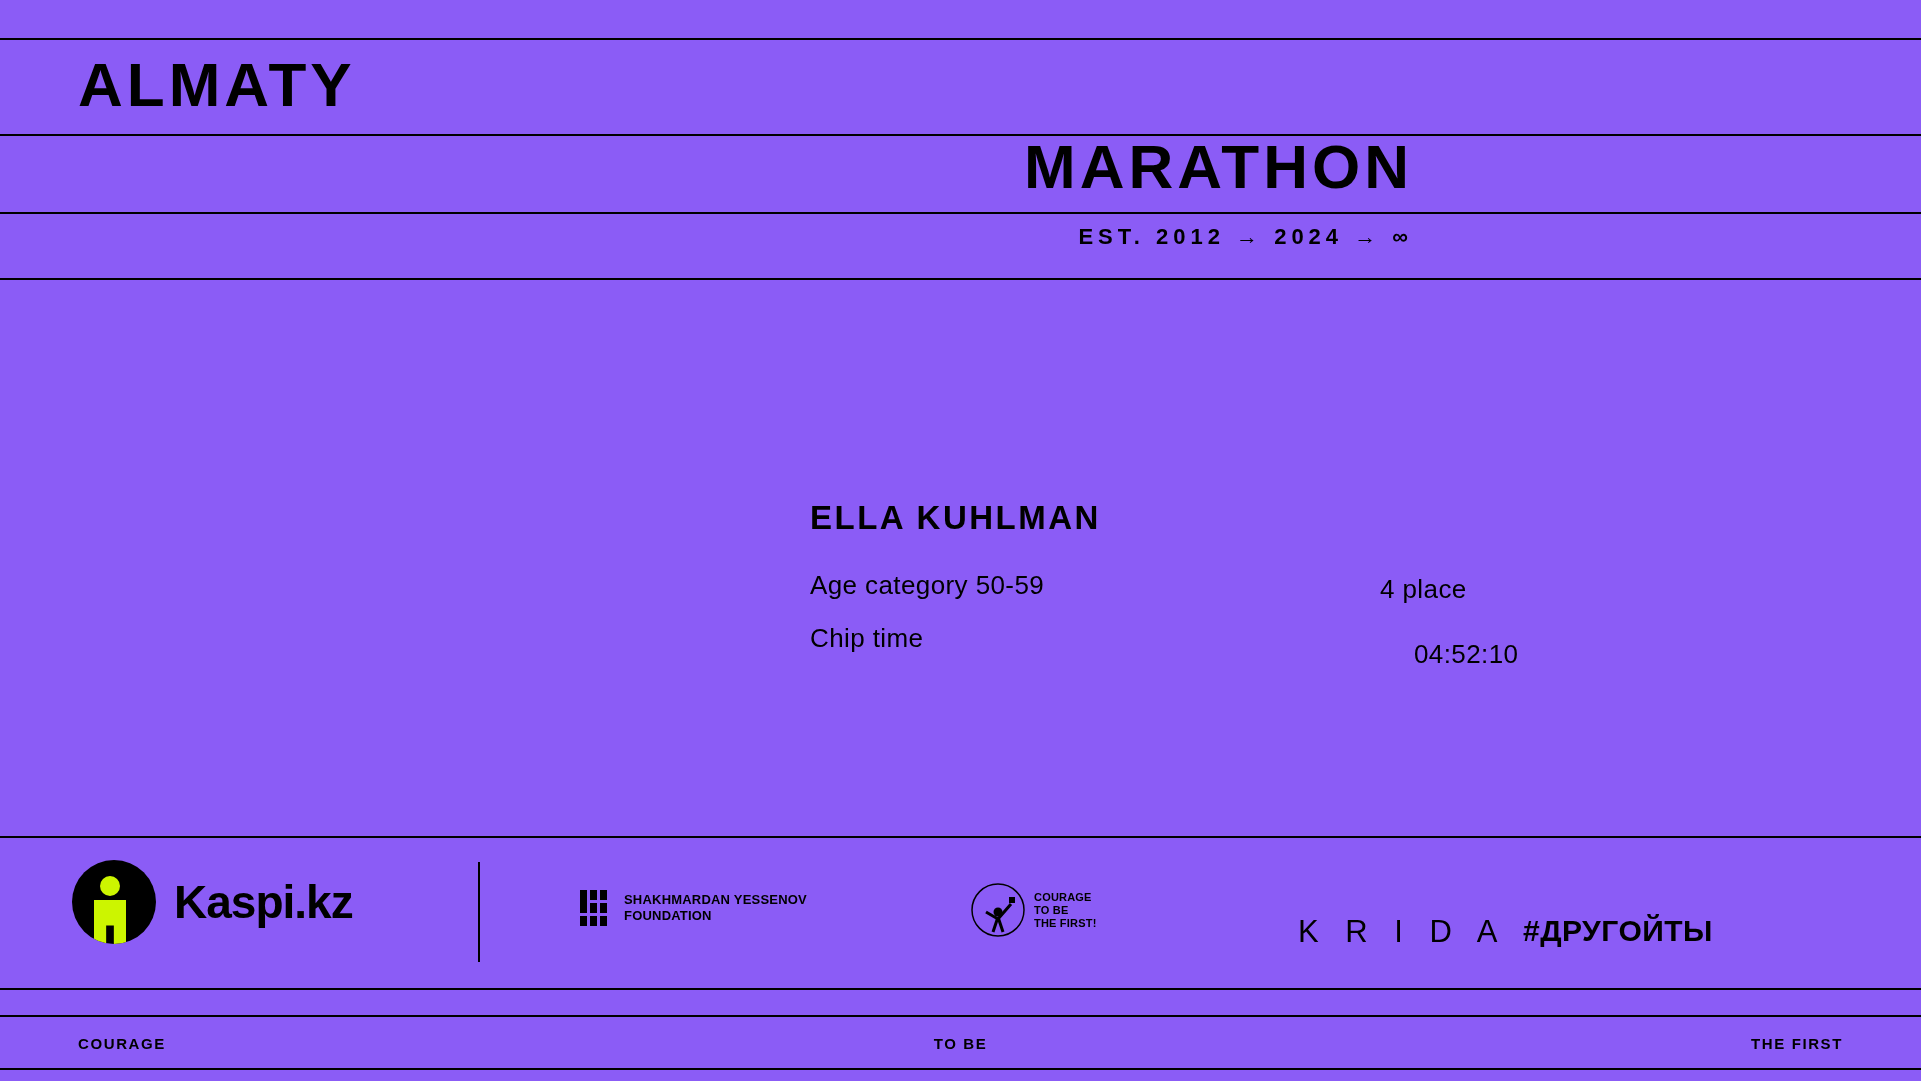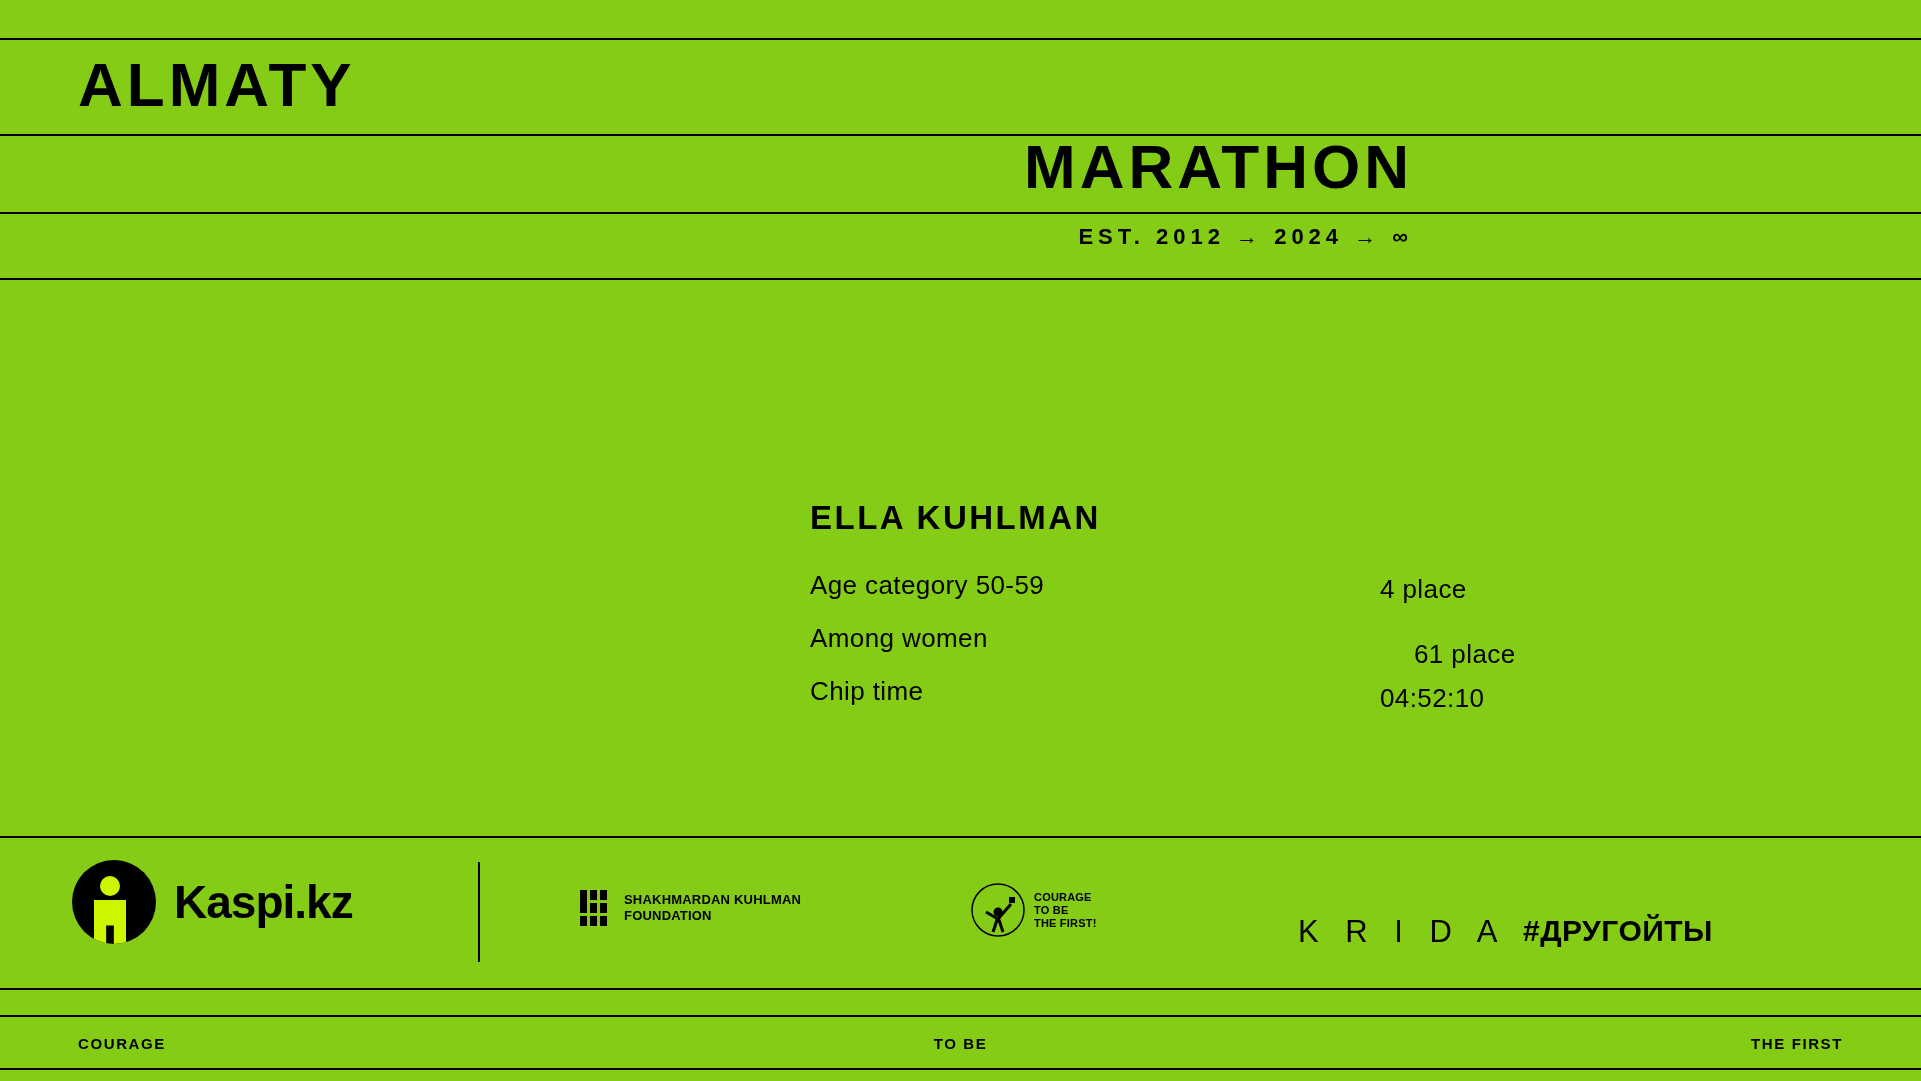--- a/index.html
+++ b/index.html
@@ -13,21 +13,21 @@
   body {
     background: #CCF500;
     font-family: "Liberation Sans", sans-serif;
     color: #000;
     position: relative;
   }
 
   .cert {
     position: absolute;
     inset: 0;
-    background: #84cc16;
+    background: #8b5cf6;
   }
 
   
   .hrule {
     position: absolute;
     left: 0;
     width: 1921px;
     height: 2px;
     background: #000;
   }
@@ -291,24 +291,20 @@
 
 
   <div class="athlete">ELLA KUHLMAN</div>
 
   <div class="results">
     <div class="res-row">
       <div class="res-label">Age category 50-59</div>
       <div class="res-value">4 place</div>
     </div>
     <div class="res-row">
-      <div class="res-label">Among women</div>
-      <div class="res-value">61 place</div>
-    </div>
-    <div class="res-row">
       <div class="res-label">Chip time</div>
       <div class="res-value">04:52:10</div>
     </div>
   </div>
 
   <div class="hrule r5"></div>
 
   <div class="sponsors">
 
     <div class="kaspi">
@@ -323,21 +319,21 @@
         <i class="tall"></i>
           <i></i>
           <i></i>
         <i></i>
           <i></i>
         <i></i>
           <i></i>
           <i></i>
       </div>
       <div class="yess-text">
-        <div>SHAKHMARDAN KUHLMAN</div>
+        <div>SHAKHMARDAN YESSENOV</div>
         <div>FOUNDATION</div>
       </div>
     </div>
 
     <div class="courage-fund">
       <div class="cf-seal">
         <svg width="56" height="56" viewBox="0 0 56 56" aria-hidden="true">
           <circle cx="28" cy="28" r="26" fill="none" stroke="#000" stroke-width="1.5"></circle>
           <circle cx="28" cy="30" r="4.5" fill="#000"></circle>
           <path d="M28 35 L23 50 M28 35 L33 50" stroke="#000" stroke-width="3" fill="none"></path>

